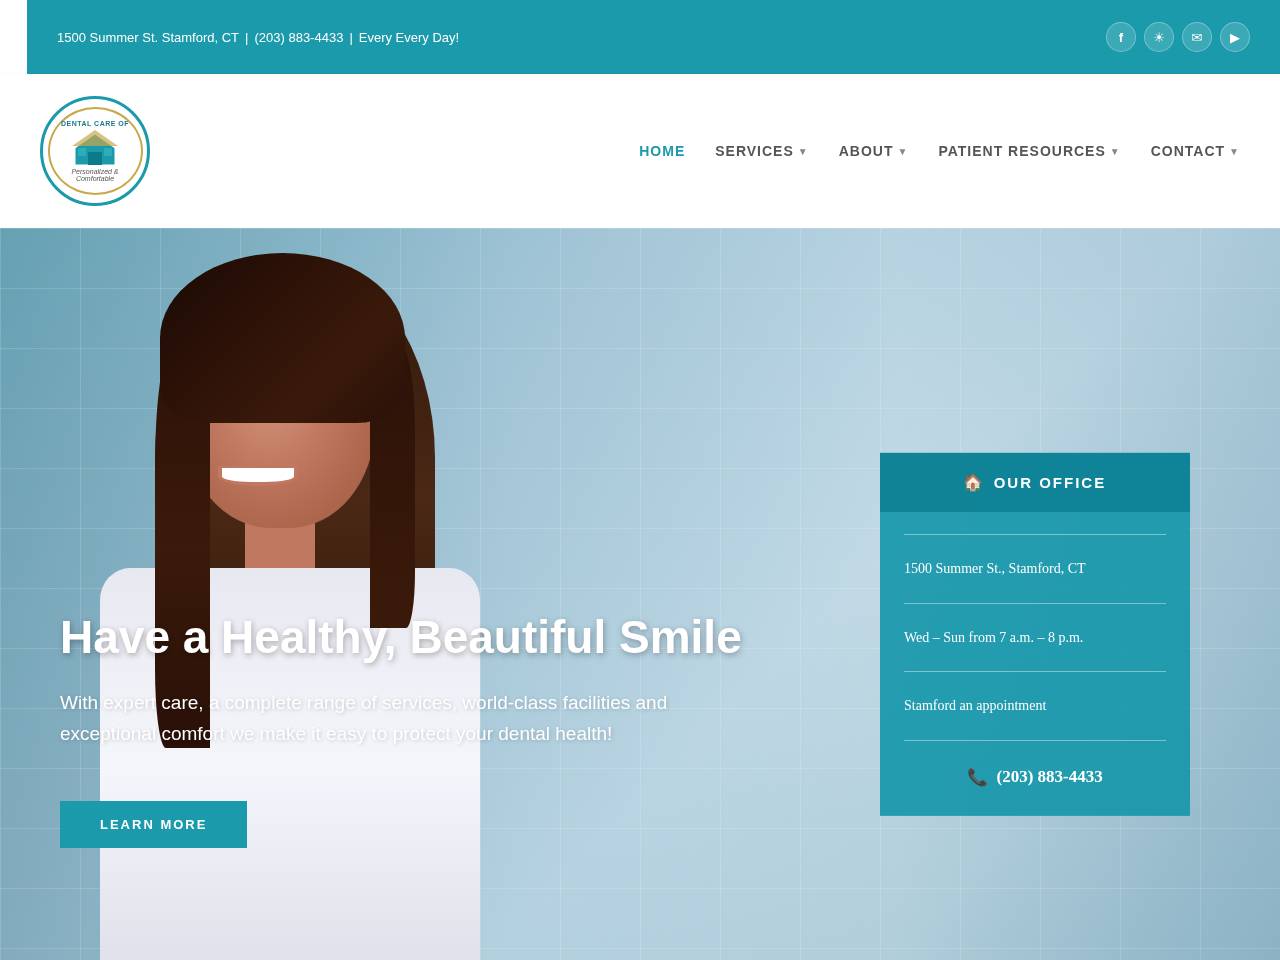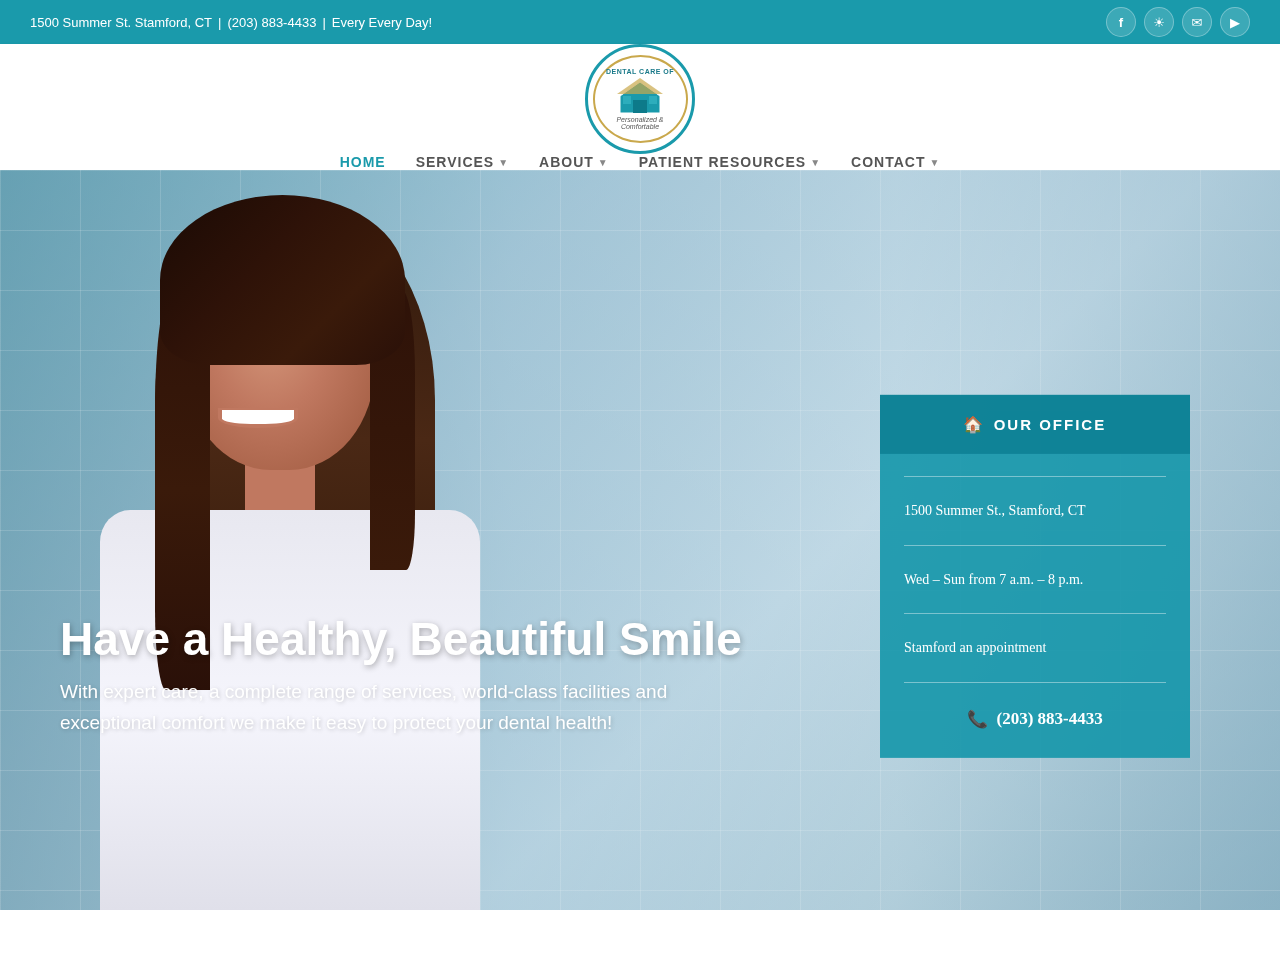--- a/index.html
+++ b/index.html
@@ -5,43 +5,43 @@
     * { margin: 0; padding: 0; box-sizing: border-box; }
     body { font-family: Arial, sans-serif; width: 1280px; overflow-x: hidden; }
 
     
     .top-bar {
       background-color: #1a9aab;
       color: #fff;
       display: flex;
       align-items: center;
       justify-content: space-between;
-      padding: 7px 30px;
+      padding: 22px 30px;
       font-size: 13px;
+      margin-left: 27px;
     }
     .top-bar-left { display: flex; align-items: center; gap: 6px; }
     .top-bar-right { display: flex; align-items: center; gap: 8px; }
     .social-icon {
       width: 30px; height: 30px;
       border-radius: 50%;
       background: rgba(255,255,255,0.15);
       display: flex; align-items: center; justify-content: center;
       font-size: 14px; color: #fff; cursor: pointer;
       border: 1px solid rgba(255,255,255,0.3);
     }
 
     
     .header {
       background: #fff;
       display: flex;
       align-items: center;
-      justify-content: flex-start;
-      padding: 0 40px;
+      justify-content: space-between;
+      padding: 22px 40px;
       box-shadow: 0 1px 3px rgba(0,0,0,0.1);
-      flex-direction: column;
     }
     .logo-container { display: flex; align-items: center; }
     .logo-circle {
       width: 110px; height: 110px;
       border-radius: 50%;
       border: 3px solid #1a9aab;
       background: #fff;
       display: flex; flex-direction: column; align-items: center; justify-content: center;
       text-align: center;
       padding: 8px;
@@ -101,21 +101,21 @@
       bottom: 120px;
       left: 60px;
       width: 700px;
       z-index: 10;
     }
     .hero-title {
       font-size: 46px;
       font-weight: 700;
       color: #fff;
       text-shadow: 1px 2px 6px rgba(0,0,0,0.3);
-      margin-bottom: 13px;
+      margin-bottom: 26px;
       line-height: 1.1;
     }
     .hero-subtitle {
       font-size: 19px;
       color: #fff;
       line-height: 1.6;
       margin-bottom: 52px;
       text-shadow: 1px 1px 4px rgba(0,0,0,0.2);
       max-width: 620px;
     }
@@ -266,20 +266,21 @@
     <div style="position:absolute;top:340px;left:100px;width:380px;height:400px;background:linear-gradient(to bottom,#e8e8f0,#f5f5fc,#e0e0ea);border-radius:8% 8% 0 0;z-index:6;"></div>
 
     <div style="position:absolute;top:238px;left:218px;width:80px;height:20px;background:#c07860;border-radius:0 0 50% 50%;z-index:9;"></div>
 
     <div style="position:absolute;top:240px;left:222px;width:72px;height:14px;background:#fff;border-radius:0 0 40% 40%;z-index:10;"></div>
   </div>
 
   <div class="hero-content">
     <h1 class="hero-title">Have a Healthy, Beautiful Smile</h1>
     <p class="hero-subtitle">With expert care, a complete range of services, world-class facilities and exceptional comfort we make it easy to protect your dental health!</p>
+    <button class="learn-more-btn">LEARN MORE</button>
   </div>
 
   <div class="office-card">
     <div class="office-card-header">
       <span style="font-size:16px;">🏠</span>
       <span>OUR OFFICE</span>
     </div>
     <div class="office-card-body">
       <hr class="office-divider">
       <div class="office-row">1500 Summer St., Stamford, CT</div>

